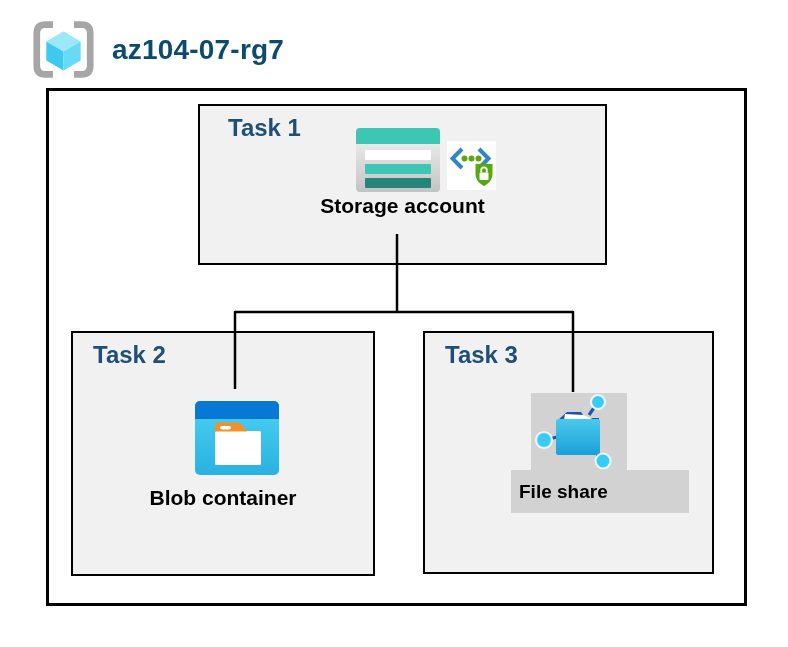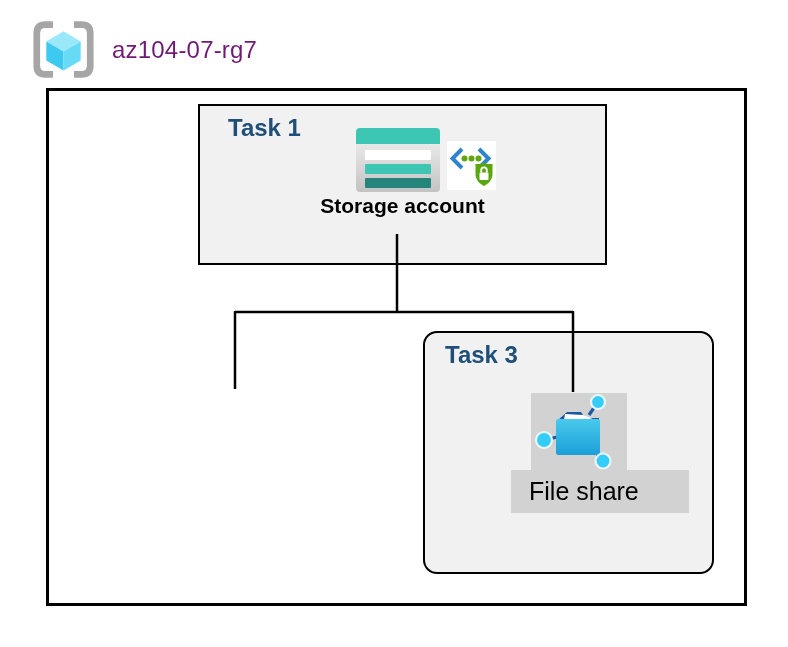--- a/index.html
+++ b/index.html
@@ -1,31 +1,31 @@
 <!DOCTYPE html>
 <html><head>
 <meta charset="utf-8">
 <style>
   html,body{margin:0;padding:0;background:#ffffff;}
   .canvas{
     position:relative;width:788px;height:647px;background:#ffffff;overflow:hidden;
     font-family:"Liberation Sans","DejaVu Sans",sans-serif;
   }
   .rg-header{position:absolute;left:32px;top:19px;display:flex;align-items:center;gap:17px;}
-  .rg-title{font-size:24px;font-weight:normal;color:#701a75;letter-spacing:0.2px;}
+  .rg-title{font-size:28px;font-weight:bold;color:#0c4a6e;letter-spacing:0.2px;}
   .outer-box{
     position:absolute;left:46px;top:88px;width:701px;height:518px;
     border:3px solid #000000;box-sizing:border-box;background:#ffffff;
   }
   .task-box{
     position:absolute;background:#f1f1f1;border:2px solid #000000;box-sizing:border-box;
   }
   .task1{left:198px;top:104px;width:409px;height:161px;}
   .task2{left:71px;top:331px;width:304px;height:245px;}
-  .task3{left:423px;top:331px;width:291px;height:243px;border-radius:14px;}
+  .task3{left:423px;top:331px;width:291px;height:243px;}
   .task-label{
     position:absolute;font-size:24px;font-weight:bold;color:#1f4e79;
   }
   .task1 .task-label{left:28px;top:8px;}
   .task2 .task-label{left:20px;top:8px;}
   .task3 .task-label{left:20px;top:8px;}
   .item-label{
     position:absolute;left:0;width:100%;text-align:center;
     font-size:21px;font-weight:bold;color:#000000;
   }
@@ -34,21 +34,21 @@
   .icon{position:absolute;}
   .storage-icon{left:156px;top:22px;}
   .badge-icon{left:247px;top:35px;}
   .blob-icon{left:122px;top:68px;}
   .fs-icon-bg{left:106px;top:60px;width:96px;height:79px;}
   .fs-label-bg{
     position:absolute;left:86px;top:137px;width:178px;height:43px;background:#d2d2d2;
     display:flex;align-items:center;
   }
   .fs-label-bg .fs-label{
-    padding-left:18px;font-size:25px;font-weight:normal;color:#000000;white-space:nowrap;
+    padding-left:8px;font-size:19px;font-weight:bold;color:#000000;white-space:nowrap;
   }
   .connectors{position:absolute;left:0;top:0;width:788px;height:647px;pointer-events:none;}
 </style>
 </head>
 <body>
 
 <div class="canvas">
 
   <div class="rg-header">
     <svg width="63" height="61" viewBox="0 0 66 62">
@@ -85,20 +85,37 @@
       <circle cx="17.5" cy="17.5" r="3" fill="#60a50f"></circle>
       <circle cx="24.5" cy="17.5" r="3" fill="#60a50f"></circle>
       <circle cx="31.5" cy="17.5" r="3" fill="#60a50f"></circle>
       <path d="M37 21.5 c-2.6 1.6 -5.8 2 -8.5 1.2 v9.6 c0 6.8 3.7 10.3 8.5 12.6 c4.8 -2.3 8.5 -5.8 8.5 -12.6 v-9.6 c-2.7 0.8 -5.9 0.4 -8.5 -1.2 z" fill="#5aa60e"></path>
       <path d="M34.2 31.5 v-2.3 a2.8 2.8 0 0 1 5.6 0 v2.3" fill="none" stroke="#ffffff" stroke-width="1.8"></path>
       <rect x="32.5" y="31.5" width="9" height="7.5" rx="1" fill="#ffffff"></rect>
     </svg>
     <span class="item-label">Storage account</span>
   </div>
 
+  <div class="task-box task2">
+    <span class="task-label">Task 2</span>
+    <svg class="icon blob-icon" width="84" height="74" viewBox="0 0 84 74">
+      <defs>
+        <linearGradient id="bgrad" x1="0" y1="0" x2="0" y2="1">
+          <stop offset="0" stop-color="#4ed2f3"></stop>
+            <stop offset="1" stop-color="#28b1e2"></stop>
+        </linearGradient>
+      </defs>
+      <rect width="84" height="74" rx="5" fill="url(#bgrad)"></rect>
+      <path d="M5 0 h74 a5 5 0 0 1 5 5 v13 H0 V5 a5 5 0 0 1 5 -5 z" fill="#0878d4"></path>
+      <rect x="20" y="30" width="46" height="34" rx="1.5" fill="#ffffff"></rect>
+      <path d="M22 21.5 h20.5 q2.3 0 3.8 1.7 l6.2 7.3 H20 v-7 a2 2 0 0 1 2 -2 z" fill="#f2912c"></path>
+      <rect x="25" y="25" width="11" height="3.6" rx="1.8" fill="#ffffff"></rect>
+    </svg>
+    <span class="item-label">Blob container</span>
+  </div>
 
   <div class="task-box task3">
     <span class="task-label">Task 3</span>
     <svg class="icon fs-icon-bg" viewBox="0 0 96 79">
       <defs>
         <linearGradient id="fgrad" x1="0" y1="0" x2="0" y2="1">
           <stop offset="0" stop-color="#49c9ec"></stop>
             <stop offset="1" stop-color="#1b9fd8"></stop>
         </linearGradient>
       </defs>

